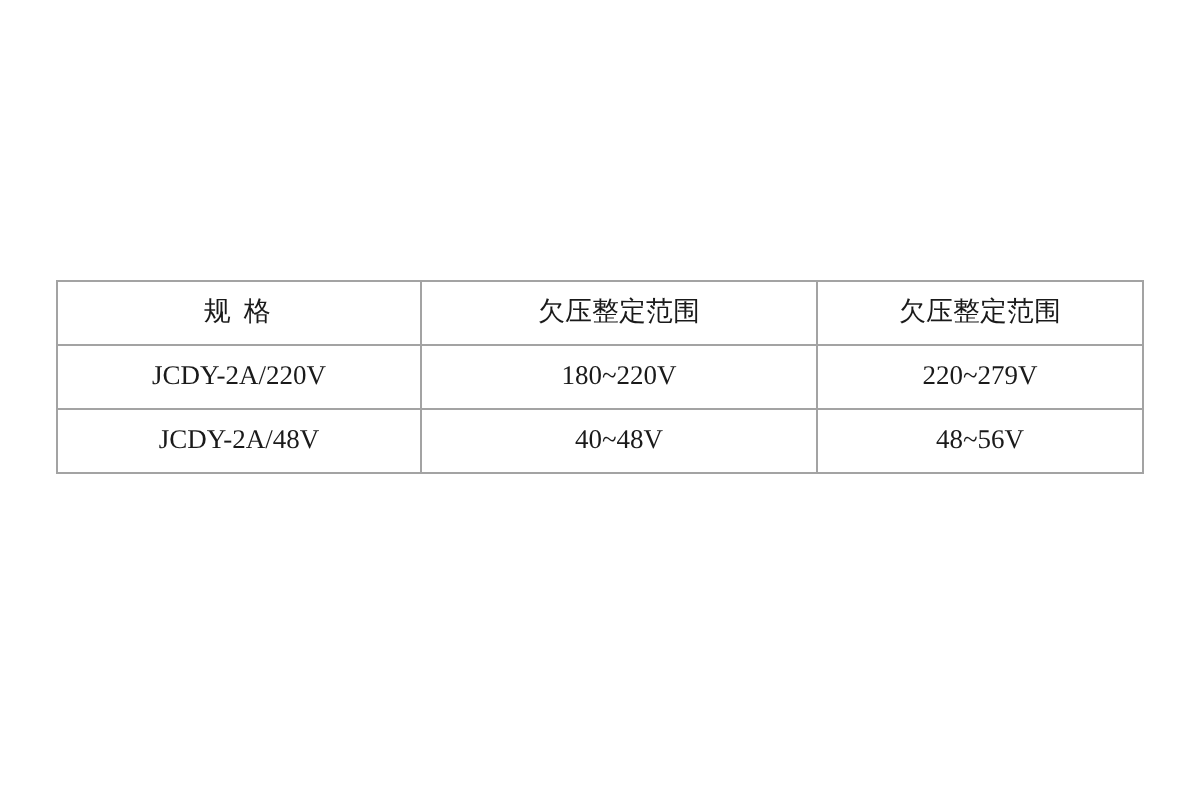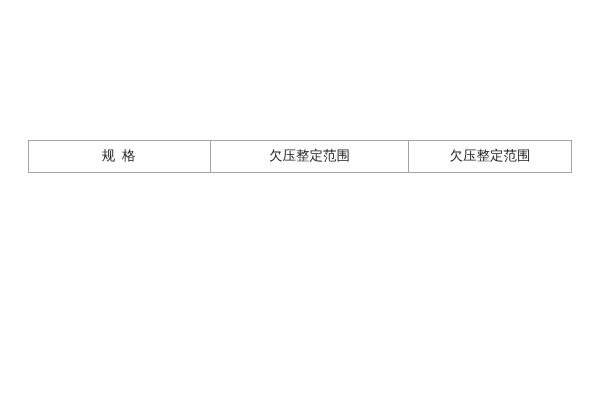--- a/index.html
+++ b/index.html
@@ -67,17 +67,27 @@
         <col class="col-3">
       </colgroup>
       <thead>
         <tr>
           <th class="hdr-spaced">规 格</th>
           <th>欠压整定范围</th>
           <th>欠压整定范围</th>
         </tr>
       </thead>
       <tbody>
+        <tr>
+          <td>JCDY-2A/220V</td>
+          <td>180~220V</td>
+          <td>220~279V</td>
+        </tr>
+        <tr>
+          <td>JCDY-2A/48V</td>
+          <td>40~48V</td>
+          <td>48~56V</td>
+        </tr>
       </tbody>
     </table>
   </div>
 
 </div>
 
 </body></html>

